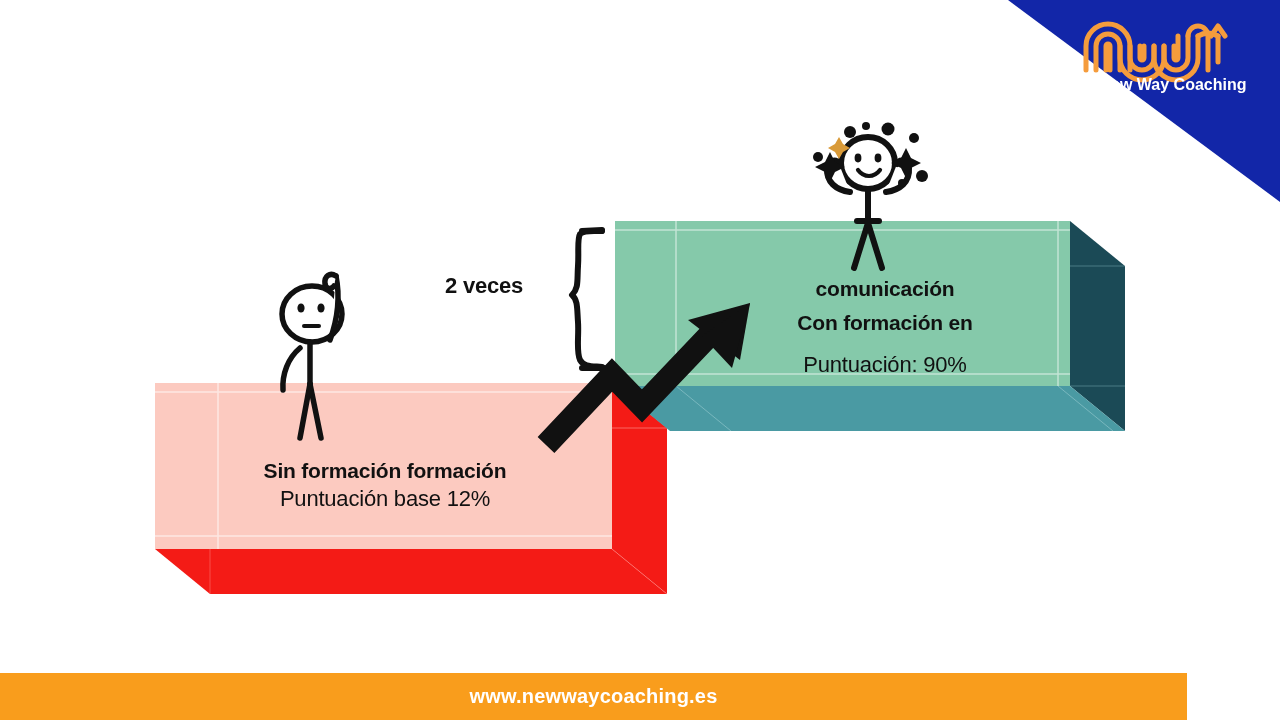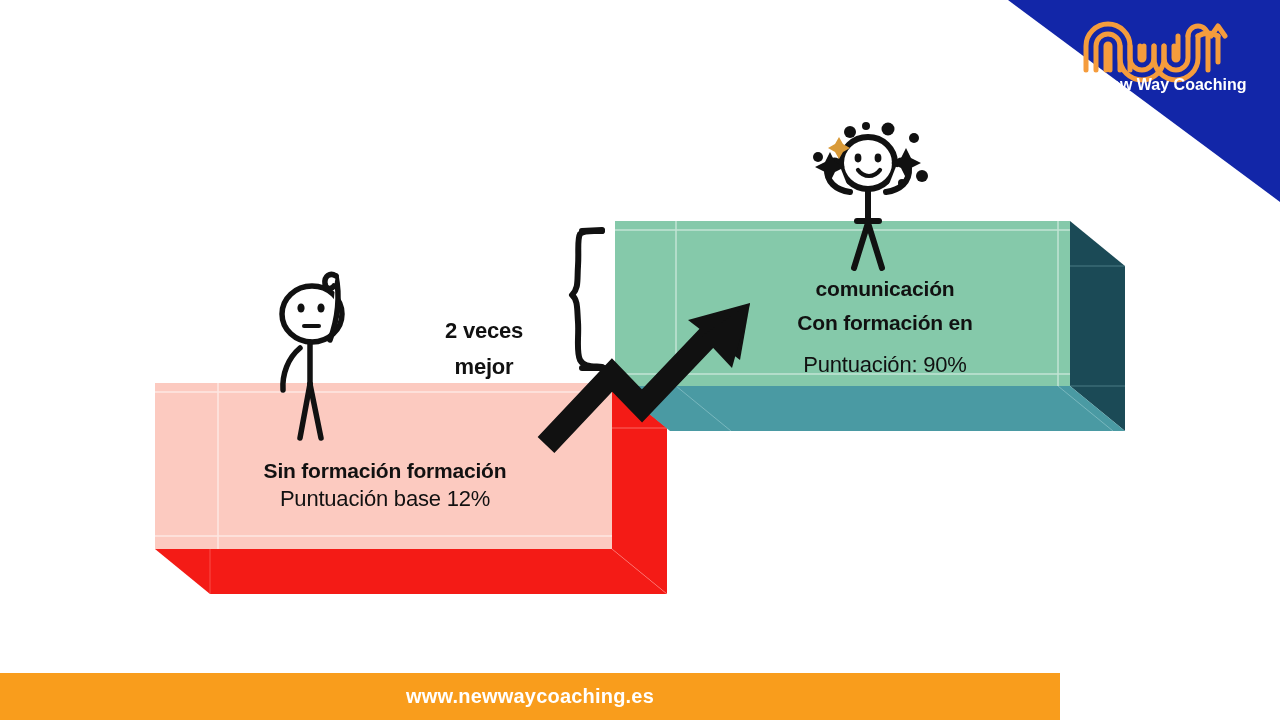--- a/index.html
+++ b/index.html
@@ -59,38 +59,37 @@
   #multiplier-callout {
     position:absolute;
     left:418px; top:268px;
     width:132px;
     text-align:center;
     font-weight:bold;
     font-size:22px;
     line-height:1.62;
     color:#111111;
     letter-spacing:-0.2px;
-    margin-top:45px;
   }
   #brace { position:absolute; left:558px; top:226px; width:54px; height:148px; }
   #brace svg { display:block; width:100%; height:100%; }
 
   
   #figure-sad   { position:absolute; left:264px; top:256px; width:112px; height:188px; }
   #figure-happy { position:absolute; left:794px; top:120px; width:148px; height:152px; }
   #figure-sad svg, #figure-happy svg { display:block; width:100%; height:100%; }
 
   
   #growth-arrow { position:absolute; left:536px; top:298px; width:240px; height:160px; }
   #growth-arrow svg { display:block; width:100%; height:100%; }
 
   
   #footer-bar {
     position:absolute; left:0; bottom:0;
-    width:1060px; height:47px;
+    width:1187px; height:47px;
     background:#f99d1c;
     display:flex; align-items:center; justify-content:center;margin-top:37px;
   }
   #footer-url {
     color:#ffffff;
     font-weight:bold;
     font-size:20px;
     letter-spacing:0.2px;
   }
 </style>
@@ -153,21 +152,20 @@
   </div>
 
   <div class="block-label" id="green-label">
     <div class="label-title">comunicación</div>
     <div class="label-title">Con formación en</div>
     <div class="label-value">Puntuación: 90%</div>
   </div>
 
   <div id="multiplier-callout">
     <div>2 veces</div>
-    <div>mejor</div>
   </div>
 
   <div id="brace">
     <svg viewBox="0 0 54 148" xmlns="http://www.w3.org/2000/svg">
       <path d="M44 5 C 34 5.5, 26 4, 22 8 C 19 13, 21 26, 20 40
                C 19 54, 21 62, 14 69 C 20 74, 19 83, 20 96
                C 21 110, 18 126, 22 134 C 26 141, 34 140, 44 141" fill="none" stroke="#111111" stroke-width="6" stroke-linecap="round" stroke-linejoin="round"></path>
       <path d="M44 4 L 24 5" fill="none" stroke="#111111" stroke-width="6" stroke-linecap="round"></path>
       <path d="M24 142 L 46 142" fill="none" stroke="#111111" stroke-width="6" stroke-linecap="round"></path>
     </svg>

